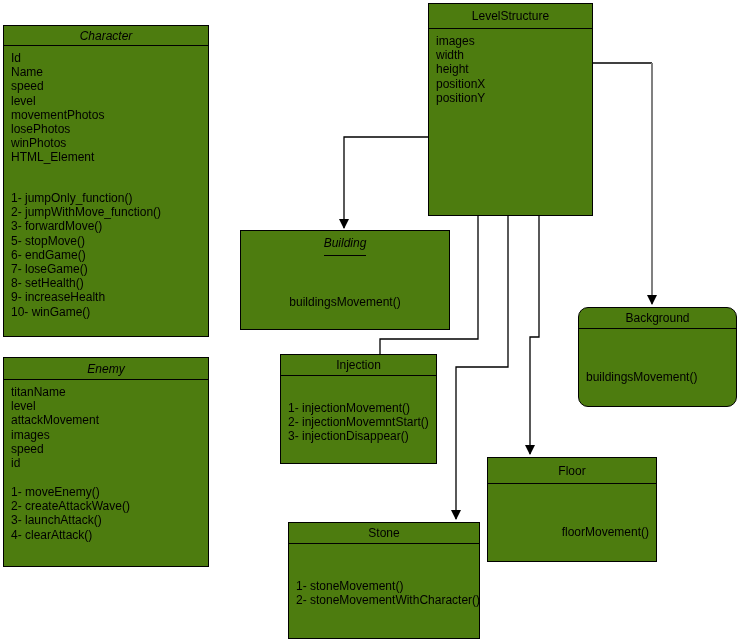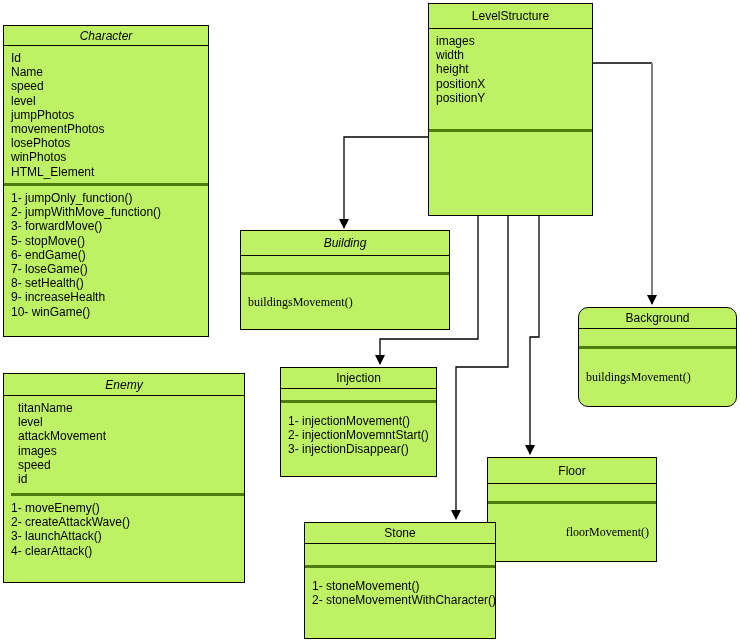--- a/index.html
+++ b/index.html
@@ -8,21 +8,21 @@
     width:740px;height:641px;
     background:#ffffff;
     font-family:"Liberation Sans", sans-serif;
     overflow:hidden;
   }
   #wires{position:absolute;left:0;top:0;z-index:1;}
   .uml-class{
     position:absolute;
     box-sizing:border-box;
     border:1px solid #000;
-    background:#bef264;
+    background:#4d7c0f;
     display:flex;
     flex-direction:column;
     z-index:2;
     font-size:12px;
     color:#000;
   }
   .uml-title{
     box-sizing:border-box;
     border-bottom:1px solid #000;
     display:flex;align-items:center;justify-content:center;
@@ -39,21 +39,20 @@
   }
   .uml-methods{
     box-sizing:border-box;
     flex:1 1 auto;
     padding:5px 7px 0 7px;
     overflow:hidden;
   }
   .uml-methods.centered{
     display:flex;flex-direction:column;justify-content:center;
     padding-top:0;
-    font-family:Liberation Serif, serif;
   }
   .uml-methods.pad-top{padding-top:11px;}
   .member{
     line-height:14.2px;
     white-space:nowrap;
   }
 </style>
 </head>
 <body>
 
@@ -73,42 +72,41 @@
     <polyline points="652,63 652,304" fill="none" stroke="#808080" stroke-width="2" marker-end="url(#arr)"></polyline>
   </svg>
 
   <div class="uml-class italic" style="left:3px;top:25px;width:206px;height:312px;">
     <div class="uml-title" style="height:20px;">Character</div>
     <div class="uml-attrs" style="height:140px;">
         <div class="member">Id</div>
         <div class="member">Name</div>
         <div class="member">speed</div>
         <div class="member">level</div>
-        <div class="member">jumpPhotos</div>
         <div class="member">movementPhotos</div>
         <div class="member">losePhotos</div>
         <div class="member">winPhotos</div>
         <div class="member">HTML_Element</div>
       </div>
     <div class="uml-methods">
         <div class="member">1- jumpOnly_function()</div>
         <div class="member">2- jumpWithMove_function()</div>
         <div class="member">3- forwardMove()</div>
         <div class="member">5- stopMove()</div>
         <div class="member">6- endGame()</div>
         <div class="member">7- loseGame()</div>
         <div class="member">8- setHealth()</div>
         <div class="member">9- increaseHealth</div>
         <div class="member">10- winGame()</div>
       </div>
   </div>
 
-  <div class="uml-class italic" style="left:3px;top:373px;width:242px;height:210px;">
+  <div class="uml-class italic" style="left:3px;top:357px;width:206px;height:210px;">
     <div class="uml-title" style="height:22px;">Enemy</div>
-    <div class="uml-attrs" style="height:100px;margin-left:7px;">
+    <div class="uml-attrs" style="height:100px;">
         <div class="member">titanName</div>
         <div class="member">level</div>
         <div class="member">attackMovement</div>
         <div class="member">images</div>
         <div class="member">speed</div>
         <div class="member">id</div>
       </div>
     <div class="uml-methods">
         <div class="member">1- moveEnemy()</div>
         <div class="member">2- createAttackWave()</div>
@@ -122,29 +120,29 @@
     <div class="uml-attrs" style="height:103px;">
         <div class="member">images</div>
         <div class="member">width</div>
         <div class="member">height</div>
         <div class="member">positionX</div>
         <div class="member">positionY</div>
       </div>
     <div class="uml-methods"></div>
   </div>
 
-  <div class="uml-class italic" style="left:240px;top:230px;width:210px;height:100px;">
+  <div class="uml-class italic" style="left:240px;top:230px;width:210px;height:100px;align-items:center;">
     <div class="uml-title" style="height:25px;">Building</div>
     <div class="uml-attrs" style="height:19px;"></div>
     <div class="uml-methods centered">
         <div class="member">buildingsMovement()</div>
       </div>
   </div>
 
-  <div class="uml-class" style="left:280px;top:367px;width:157px;height:110px;">
+  <div class="uml-class" style="left:280px;top:354px;width:157px;height:110px;">
     <div class="uml-title" style="height:21px;">Injection</div>
     <div class="uml-attrs" style="height:14px;"></div>
     <div class="uml-methods pad-top">
         <div class="member">1- injectionMovement()</div>
         <div class="member">2- injectionMovemntStart()</div>
         <div class="member">3- injectionDisappear()</div>
       </div>
   </div>
 
   <div class="uml-class" style="left:578px;top:307px;width:159px;height:100px;border-radius:10px;">
@@ -156,21 +154,21 @@
   </div>
 
   <div class="uml-class" style="left:487px;top:457px;width:170px;height:105px;text-align:right;">
     <div class="uml-title" style="height:26px;">Floor</div>
     <div class="uml-attrs" style="height:20px;"></div>
     <div class="uml-methods centered">
         <div class="member">floorMovement()</div>
       </div>
   </div>
 
-  <div class="uml-class" style="left:304px;top:522px;width:192px;height:117px;">
+  <div class="uml-class" style="left:288px;top:522px;width:192px;height:117px;">
     <div class="uml-title" style="height:21px;">Stone</div>
     <div class="uml-attrs" style="height:24px;"></div>
     <div class="uml-methods pad-top">
         <div class="member">1- stoneMovement()</div>
         <div class="member">2- stoneMovementWithCharacter()</div>
       </div>
   </div>
 
 </div>
 

